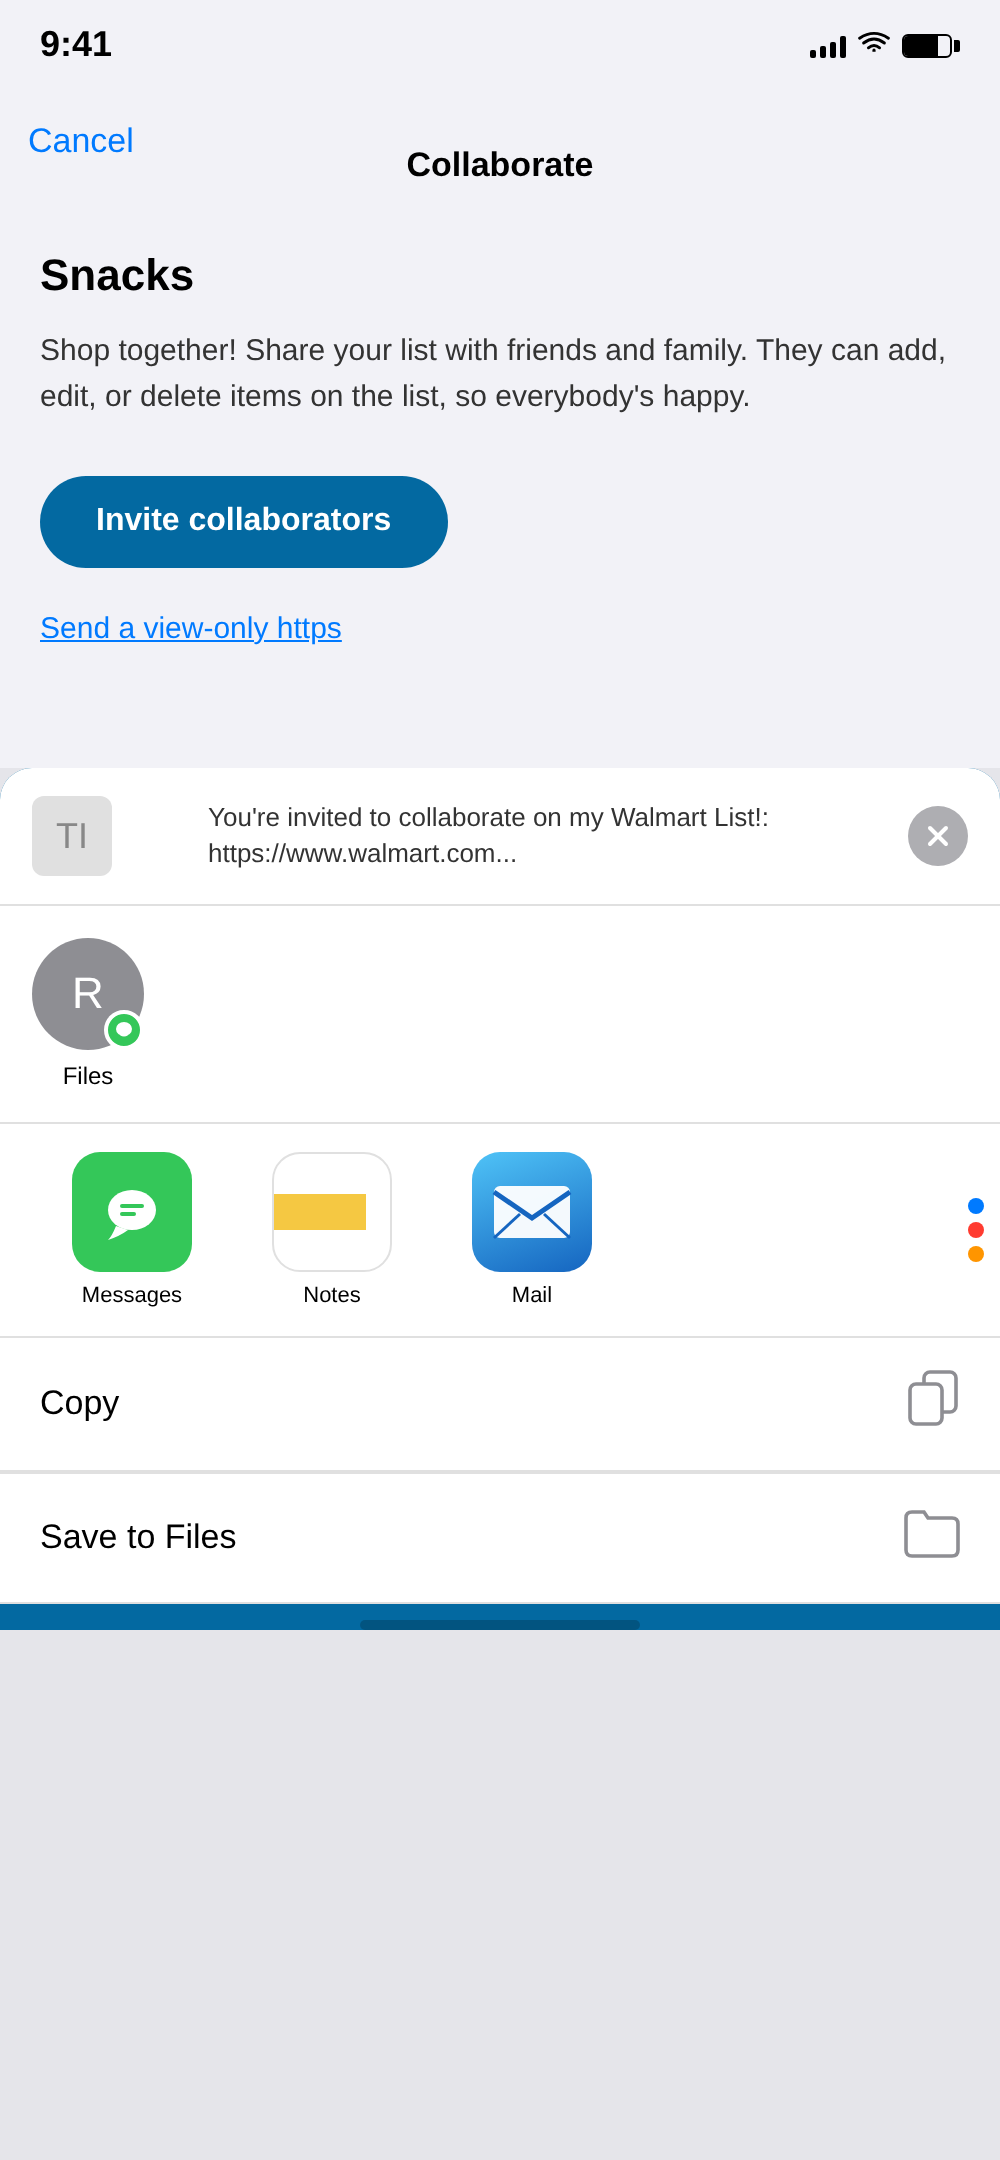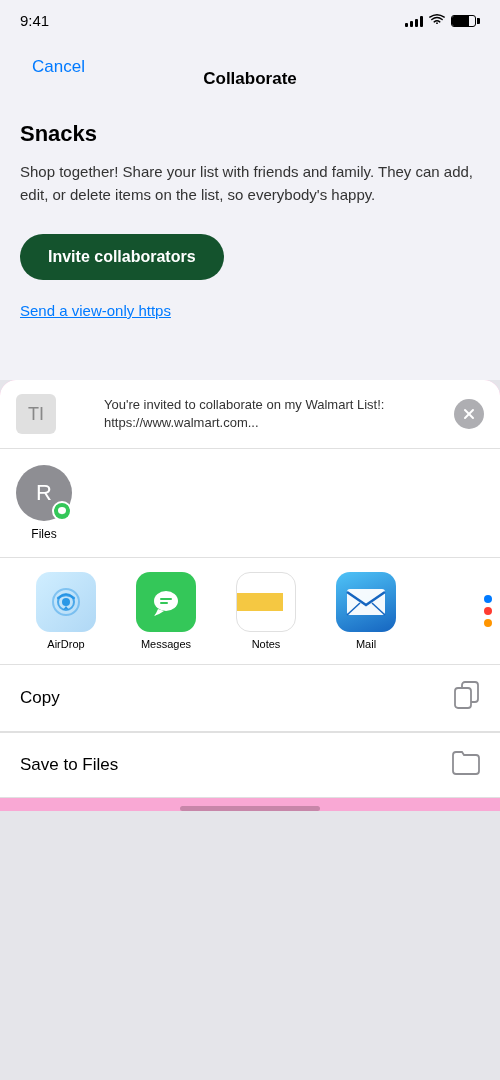--- a/index.html
+++ b/index.html
@@ -15,22 +15,22 @@
 
     
     .status-bar {
       display: flex;
       align-items: center;
       justify-content: space-between;
       padding: 12px 20px 6px;
       background: #f2f2f7;
     }
     .status-time {
-      font-size: 15px;
-      font-weight: 400;
+      font-size: 18px;
+      font-weight: 700;
       color: #000;
     }
     .status-icons {
       display: flex;
       align-items: center;
       gap: 6px;
     }
     .signal-bars {
       display: flex; align-items: flex-end; gap: 2px; height: 13px;
     }
@@ -66,21 +66,21 @@
     .nav-bar {
       display: flex;
       align-items: center;
       justify-content: center;
       padding: 10px 16px 12px;
       background: #f2f2f7;
       position: relative;
     }
     .nav-cancel {
       position: absolute;
-      left: 32px;
+      left: 14px;
       font-size: 17px;
       color: #007aff;
       background: none;
       border: none;
       cursor: pointer;
     }
     .nav-title {
       font-size: 17px;
       font-weight: 600;
       color: #000;
@@ -98,21 +98,21 @@
       color: #000;
       margin-bottom: 14px;
     }
     .description {
       font-size: 15px;
       color: #333;
       line-height: 1.5;
       margin-bottom: 28px;
     }
     .invite-btn {
-      background: #14532d;
+      background: #0369a1;
       color: #fff;
       border: none;
       border-radius: 30px;
       padding: 14px 28px;
       font-size: 16px;
       font-weight: 600;
       cursor: pointer;
       margin-bottom: 22px;
       display: inline-block;
     }
@@ -121,21 +121,21 @@
       color: #007aff;
       text-decoration: underline;
       background: none;
       border: none;
       cursor: pointer;
       display: inline-block;
     }
 
     
     .share-sheet {
-      background: #f9a8d4;
+      background: #0369a1;
       border-radius: 16px 16px 0 0;
       position: relative;
       margin-top: 0;
     }
 
     
     .message-preview {
       display: flex;
       align-items: center;
       padding: 14px 16px;
@@ -391,35 +391,20 @@
             <path d="M4 8.5 Q6 10 8 8.5" fill="white"></path>
           </svg>
         </div>
       </div>
       <span class="contact-name">Files</span>
     </div>
   </div>
 
   <div class="apps-row">
 
-    <div class="app-item">
-      <div class="app-icon airdrop">
-        <svg width="36" height="36" viewBox="0 0 36 36">
-          <circle cx="18" cy="18" r="4" fill="#1a8fe3" opacity="0.9"></circle>
-          <path d="M18 14 Q18 10 18 14Z" fill="none"></path>
-          <circle cx="18" cy="18" r="8" fill="none" stroke="#1a8fe3" stroke-width="2" opacity="0.7"></circle>
-          <circle cx="18" cy="18" r="13" fill="none" stroke="#1a8fe3" stroke-width="2" opacity="0.4"></circle>
-
-          <path d="M10 14 Q18 8 26 14" fill="none" stroke="#1a8fe3" stroke-width="2.2" stroke-linecap="round" opacity="0.8"></path>
-
-          <path d="M18 22 L15 26 L18 25 L21 26 Z" fill="#1a8fe3" opacity="0.9"></path>
-        </svg>
-      </div>
-      <span class="app-label">AirDrop</span>
-    </div>
 
     <div class="app-item">
       <div class="app-icon messages">
         <svg width="36" height="36" viewBox="0 0 36 36">
           <ellipse cx="18" cy="17" rx="12" ry="10" fill="white"></ellipse>
           <path d="M10 25 Q8 30 6 32 Q12 30 16 27" fill="white"></path>
           <rect x="12" y="14" width="12" height="2" rx="1" fill="#34c759"></rect>
           <rect x="12" y="18" width="8" height="2" rx="1" fill="#34c759"></rect>
         </svg>
       </div>

